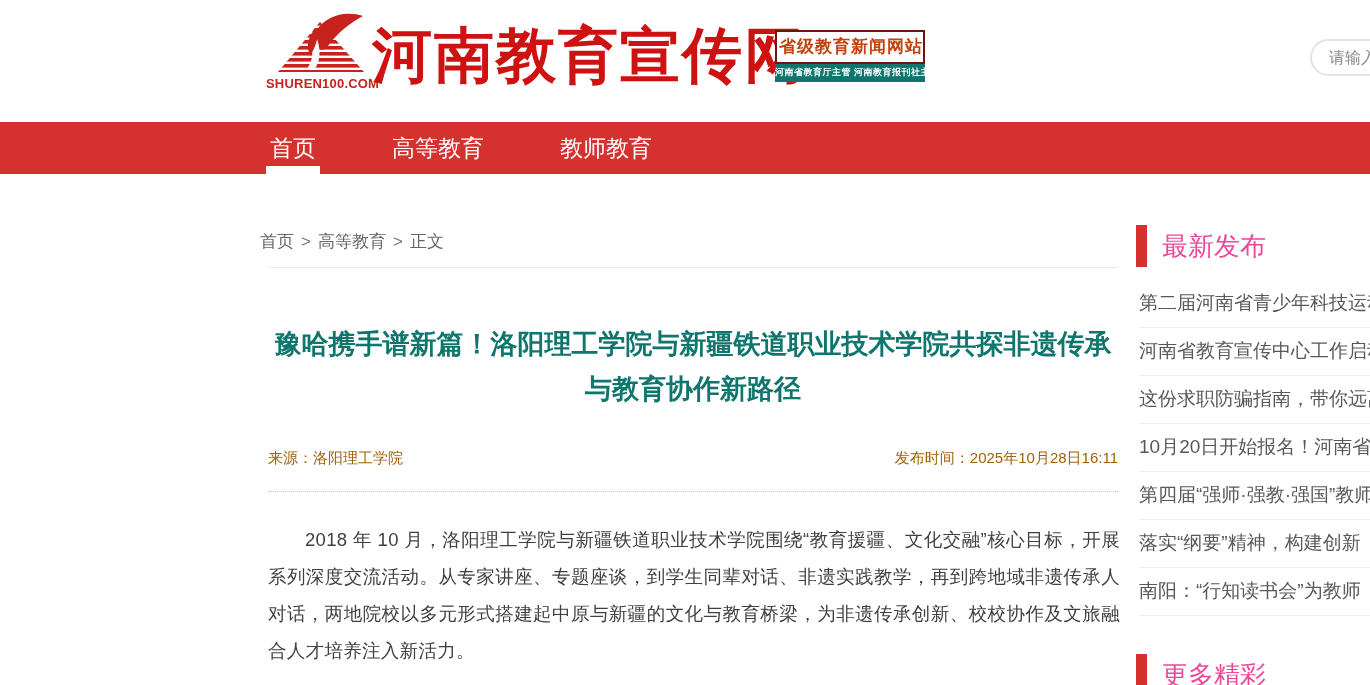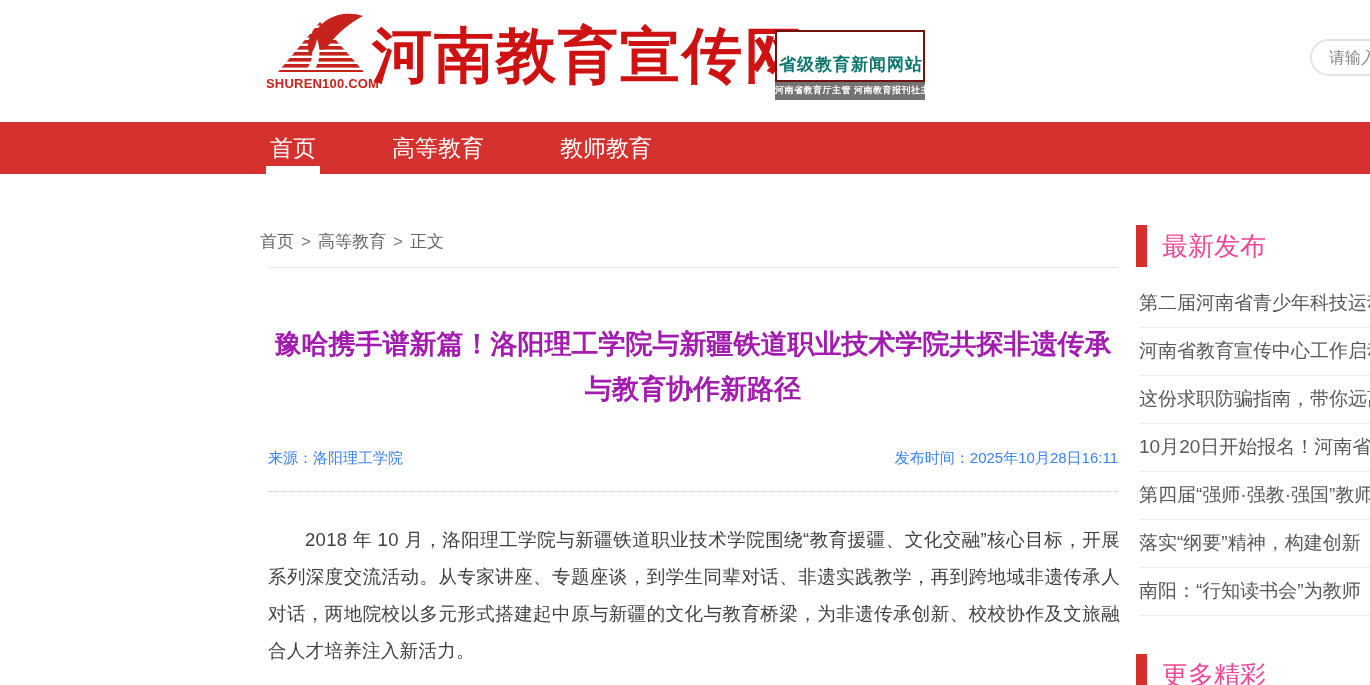--- a/index.html
+++ b/index.html
@@ -8,46 +8,46 @@
   .page { position:relative; width:1370px; height:685px; background:#fff; overflow:hidden; }
 
   
   .site-header { position:absolute; left:0; top:0; width:1370px; height:122px; background:#fff; }
   .logo { position:absolute; left:266px; top:10px; width:104px; text-align:center; cursor:pointer; }
   .logo svg { display:block; margin:0 auto; }
   .logo-domain { font-size:13px; font-weight:bold; color:#c5231b; letter-spacing:.2px; margin-top:-2px; }
   .site-title { position:absolute; left:372px; top:16px; font-family:"DejaVu Serif","Liberation Serif",serif;
                 font-size:60px; font-weight:bold; color:#ce1212; letter-spacing:2px; white-space:nowrap; }
   .badge { position:absolute; left:775px; top:30px; width:150px; }
-  .badge-top { border:2px solid #70140e; color:#0f766e; background:#fff; font-weight:bold;
-               font-size:17px; text-align:center; padding:21px 2px 4px; letter-spacing:1px;
+  .badge-top { border:2px solid #70140e; color:#c2410c; background:#fff; font-weight:bold;
+               font-size:17px; text-align:center; padding:3px 2px 4px; letter-spacing:1px;
                font-family:"DejaVu Serif","Liberation Serif",serif; white-space:nowrap; }
-  .badge-bottom { background:#737373; color:#fff; font-size:9px; font-weight:bold; text-align:center;
+  .badge-bottom { background:#0f766e; color:#fff; font-size:9px; font-weight:bold; text-align:center;
                   padding:2px 0 3px; letter-spacing:.5px; white-space:nowrap; }
   .search { position:absolute; left:1310px; top:39px; width:150px; height:37px; border:2px solid #e4e4e4;
             border-radius:19px; padding:0 0 0 17px; font-size:16px; color:#555; outline:none;
             font-family:inherit; background:#fff; }
   .search::placeholder { color:#8a8a8a; }
 
   
   .main-nav { position:absolute; left:0; top:122px; width:1370px; height:52px; background:#d5312e; }
   .main-nav ul { list-style:none; display:flex; height:100%; padding-left:270px; gap:76px; }
   .nav-item { position:relative; display:flex; align-items:center; height:100%; color:#fff;
               font-size:23px; white-space:nowrap; cursor:pointer; }
   .nav-item.active::after { content:""; position:absolute; left:-4px; right:-4px; bottom:0; height:8px; background:#fff; }
 
   
   .breadcrumb { position:absolute; left:260px; top:230px; font-size:17px; color:#666; }
   .breadcrumb a { color:#666; text-decoration:none; cursor:pointer; }
   .bc-sep { margin:0 7px; color:#777; }
   .bc-divider { position:absolute; left:268px; top:267px; width:850px; border:none; border-top:1px solid #e8e8e8; }
   .article-title { position:absolute; left:268px; top:322px; width:850px; text-align:center;
-                   font-size:27px; line-height:45px; font-weight:bold; color:#a21caf; }
+                   font-size:27px; line-height:45px; font-weight:bold; color:#0f766e; }
   .meta-row { position:absolute; left:268px; top:449px; width:850px; display:flex;
-              justify-content:space-between; font-size:15px; color:#3b82f6; }
+              justify-content:space-between; font-size:15px; color:#a16207; }
   .dotted-divider { position:absolute; left:268px; top:491px; width:850px; border-top:1px dotted #c9c9c9; }
   .article-paragraph { position:absolute; left:268px; top:521px; width:852px; font-size:18.5px;
                        line-height:37px; color:#3f3f3f; text-indent:2em; text-align:justify; letter-spacing:.3px; }
 
   
   .sidebar { position:absolute; left:1136px; top:225px; width:330px; }
   .side-heading { display:flex; align-items:center; height:42px; }
   .red-bar { display:inline-block; width:11px; height:42px; background:#d5302c; margin-right:15px; flex:none; }
   .side-heading-label { font-size:26px; color:#ec4899; white-space:nowrap; }
   .side-list { list-style:none; margin:13px 0 0 3px; width:320px; }

